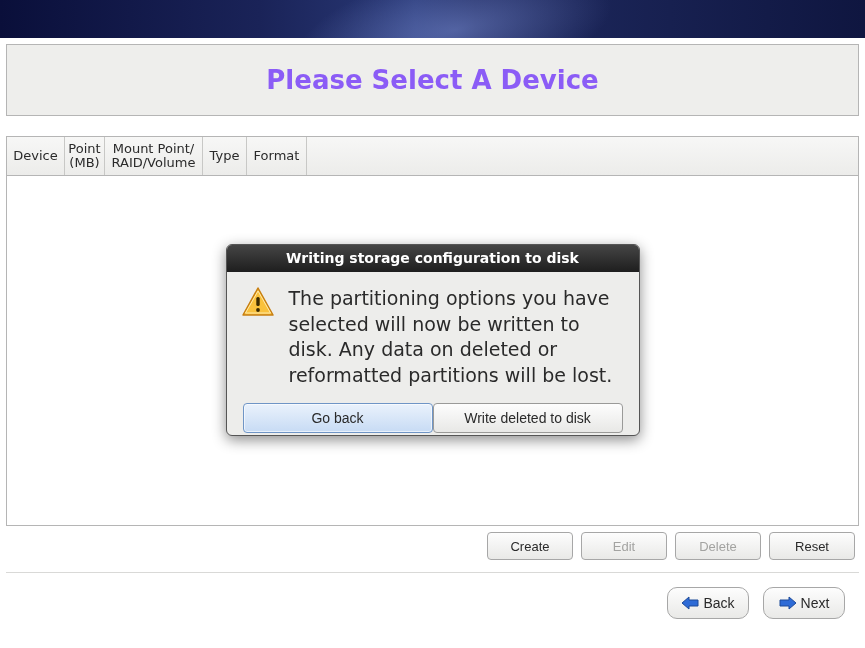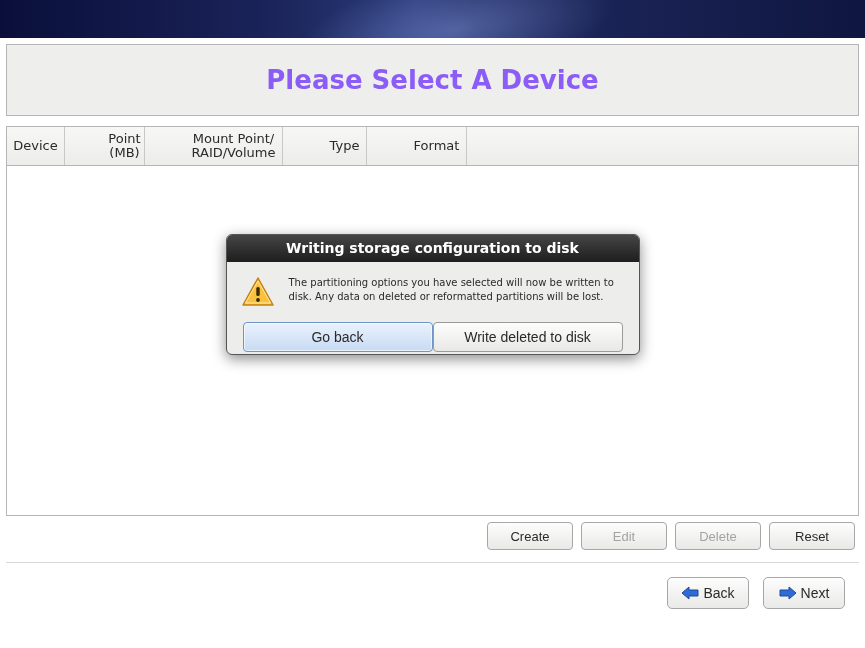--- a/index.html
+++ b/index.html
@@ -40,26 +40,25 @@
       background: #eeeeec;
       padding: 20px 0;
       text-align: center;
     }
     .title-box h1 {
       font-size: 26px;
       font-weight: bold;
       color: #8b5cf6;
     }
     .table-header {
-      margin-top: 10px;
+      margin-top: 20px;
       border: 1px solid #b5b5b5;
       background: linear-gradient(#f7f7f6, #ececea);
       display: flex;
       height: 40px;
-      gap: 40px;
     }
     .table-header .col {
       border-right: 1px solid #c8c8c6;
       padding: 3px 6px;
       display: flex;
       align-items: center;
       justify-content: center;
       font-size: 13px;
       color: #2a2a2a;
       text-align: center;
@@ -103,21 +102,21 @@
       margin-top: 12px;
       padding: 14px 14px 0 0;
       display: flex;
       justify-content: flex-end;
       gap: 14px;
     }
     .nav-btn {
       height: 32px;
       min-width: 82px;
       border: 1px solid #a7a7a7;
-      border-radius: 5px;
+      border-radius: 10px;
       background: linear-gradient(#fdfdfd, #e9e9e7);
       font-size: 14px;
       color: #2a2a2a;
       cursor: pointer;
       display: inline-flex;
       align-items: center;
       justify-content: center;
       gap: 4px;
       padding: 0 12px;
     }
@@ -142,21 +141,21 @@
       font-size: 14px;
       padding: 5px 0 6px;
     }
     .dialog-body {
       display: flex;
       padding: 14px 16px 8px 14px;
       gap: 14px;
       align-items: flex-start;
     }
     .dialog-text {
-      font-size: 10px;
+      font-size: 19px;
       color: #2a2a2a;
       line-height: 1.35;
     }
     .dialog-actions {
       display: flex;
       gap: 0;
       padding: 6px 16px 2px;
       justify-content: center;
     }
     .dlg-btn {

